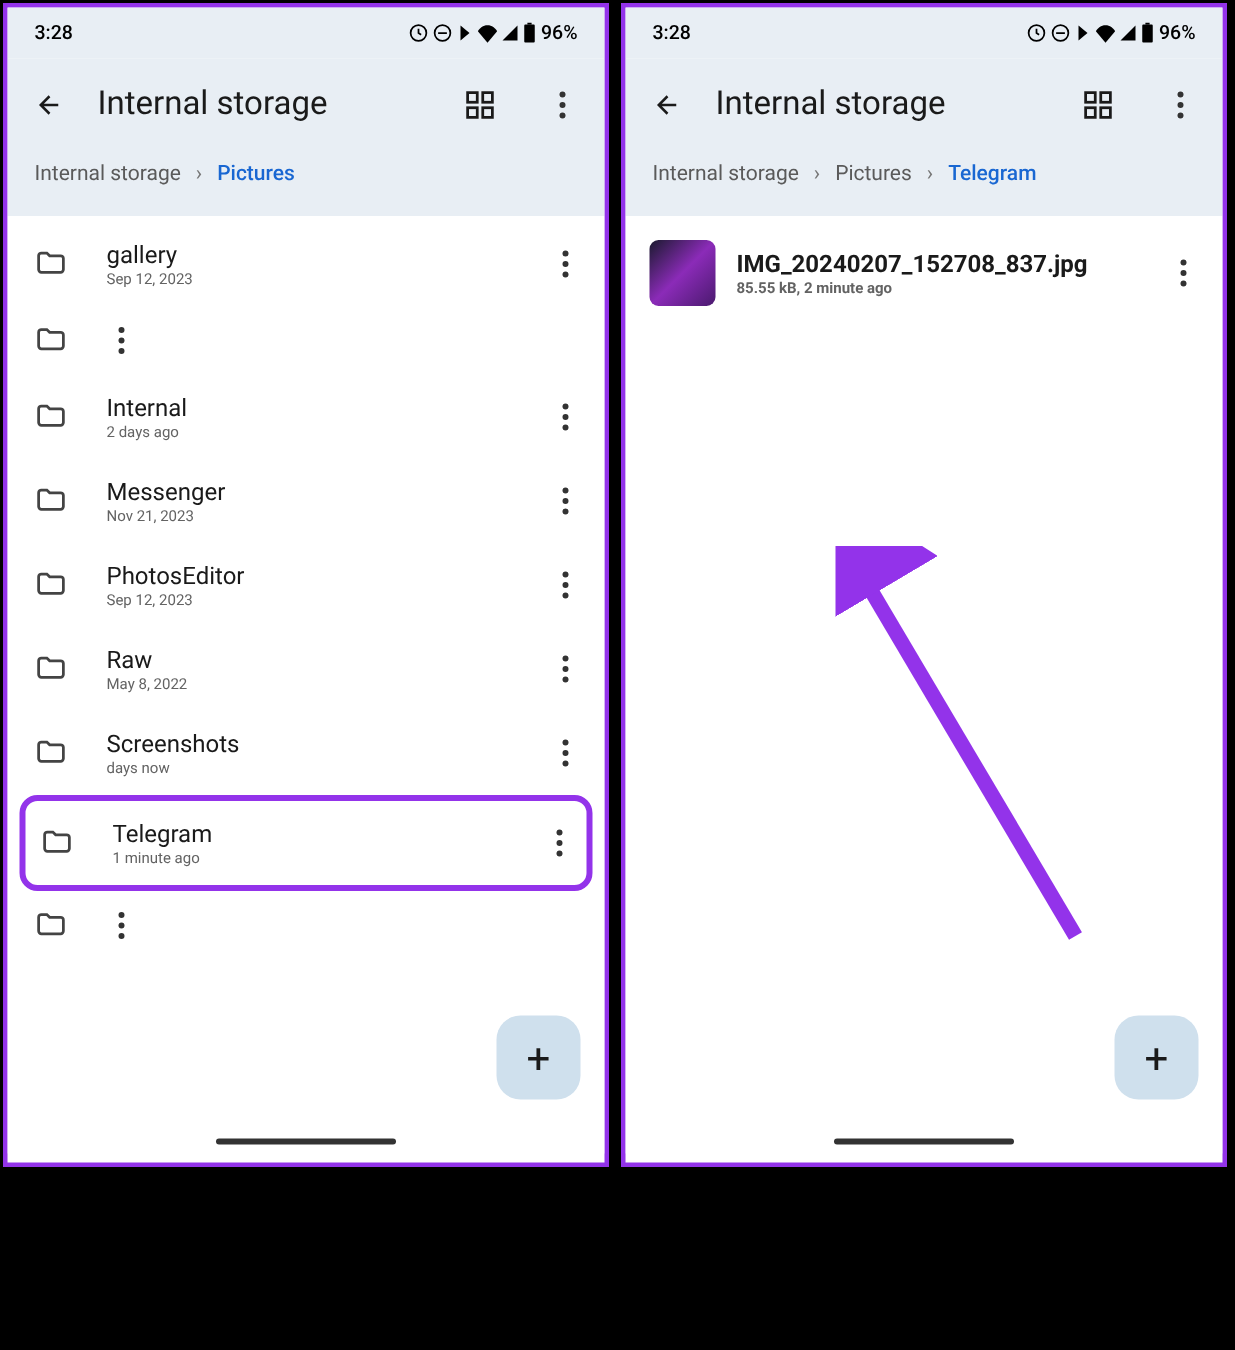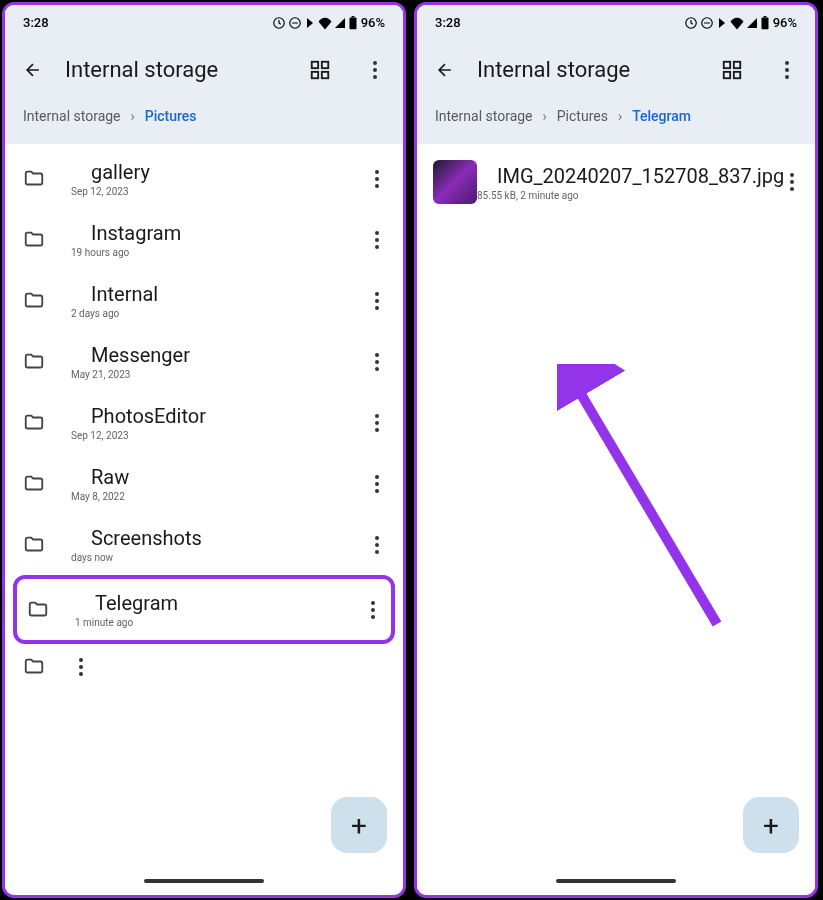--- a/index.html
+++ b/index.html
@@ -9,41 +9,41 @@
       font-family: Roboto, 'Segoe UI', Arial, sans-serif;
     }
     body {
       background: #000;
       display: flex;
       gap: 8px;
       padding: 2px;
     }
     .phone {
       width: 404px;
-      height: 896px;
+      height: 776px;
       background: #fff;
       border: 3px solid #9333ea;
-      border-radius: 12px;
+      border-radius: 0;
       position: relative;
       overflow: hidden;
     }
     .status-bar {
       background: #e8eef4;
       height: 34px;
       display: flex;
       justify-content: space-between;
       align-items: center;
       padding: 0 18px;
       font-size: 13px;
       font-weight: 500;
       color: #000;
     }
     .status-right {
       display: flex;
-      align-items: flex-end;
+      align-items: flex-start;
       gap: 3px;
     }
     .status-icons {
       display: flex;
       align-items: center;
       gap: 2px;
     }
     .header {
       background: #e8eef4;
       padding: 18px 18px 14px 18px;
@@ -132,24 +132,23 @@
       width: 44px;
       height: 44px;
       background: linear-gradient(135deg, #1a1a2e 0%, #8b2bb8 50%, #4a1a6e 100%);
       border-radius: 6px;
       flex-shrink: 0;
     }
     .item-text {
       flex: 1;
     }
     .item-name {
-      font-size: 20px;
+      font-size: 16px;
       color: #1a1a1a;
       margin-bottom: 2px;
-      margin-left: 20px;
     }
     .item-meta {
       font-size: 10px;
       color: #636363;
     }
     .item-more {
       width: 20px;
       display: flex;
       flex-direction: column;
       align-items: center;
@@ -262,24 +261,20 @@
     <div class="item-more">
       <div class="dot"></div>
           <div class="dot"></div>
           <div class="dot"></div>
     </div>
       </div>
       <div class="item">
     <svg class="folder-icon" viewBox="0 0 24 24" fill="none" stroke="#444" stroke-width="2">
           <path d="M3 6a2 2 0 0 1 2-2h4l2 2h8a2 2 0 0 1 2 2v8a2 2 0 0 1-2 2H5a2 2 0 0 1-2-2V6z"></path>
         </svg>
-    <div class="item-text">
-      <div class="item-name">Instagram</div>
-      <div class="item-meta">19 hours ago</div>
-    </div>
     <div class="item-more">
       <div class="dot"></div>
           <div class="dot"></div>
           <div class="dot"></div>
     </div>
       </div>
       <div class="item">
     <svg class="folder-icon" viewBox="0 0 24 24" fill="none" stroke="#444" stroke-width="2">
           <path d="M3 6a2 2 0 0 1 2-2h4l2 2h8a2 2 0 0 1 2 2v8a2 2 0 0 1-2 2H5a2 2 0 0 1-2-2V6z"></path>
         </svg>
@@ -292,21 +287,21 @@
           <div class="dot"></div>
           <div class="dot"></div>
     </div>
       </div>
       <div class="item">
     <svg class="folder-icon" viewBox="0 0 24 24" fill="none" stroke="#444" stroke-width="2">
           <path d="M3 6a2 2 0 0 1 2-2h4l2 2h8a2 2 0 0 1 2 2v8a2 2 0 0 1-2 2H5a2 2 0 0 1-2-2V6z"></path>
         </svg>
     <div class="item-text">
       <div class="item-name">Messenger</div>
-      <div class="item-meta">May 21, 2023</div>
+      <div class="item-meta">Nov 21, 2023</div>
     </div>
     <div class="item-more">
       <div class="dot"></div>
           <div class="dot"></div>
           <div class="dot"></div>
     </div>
       </div>
       <div class="item">
     <svg class="folder-icon" viewBox="0 0 24 24" fill="none" stroke="#444" stroke-width="2">
           <path d="M3 6a2 2 0 0 1 2-2h4l2 2h8a2 2 0 0 1 2 2v8a2 2 0 0 1-2 2H5a2 2 0 0 1-2-2V6z"></path>
@@ -433,21 +428,21 @@
 
   <div class="breadcrumb">
     <span class="crumb">Internal storage</span>
     <span class="chevron">›</span>
     <span class="crumb">Pictures</span>
     <span class="chevron">›</span>
     <span class="crumb-active">Telegram</span>
   </div>
 
   <div class="content">
-    <div class="item" style="gap:0;">
+    <div class="item" style="gap:14px;font-weight:bold;">
       <div class="thumb"></div>
       <div class="item-text">
         <div class="item-name">IMG_20240207_152708_837.jpg</div>
         <div class="item-meta">85.55 kB, 2 minute ago</div>
       </div>
       <div class="item-more">
         <div class="dot"></div>
           <div class="dot"></div>
           <div class="dot"></div>
       </div>

